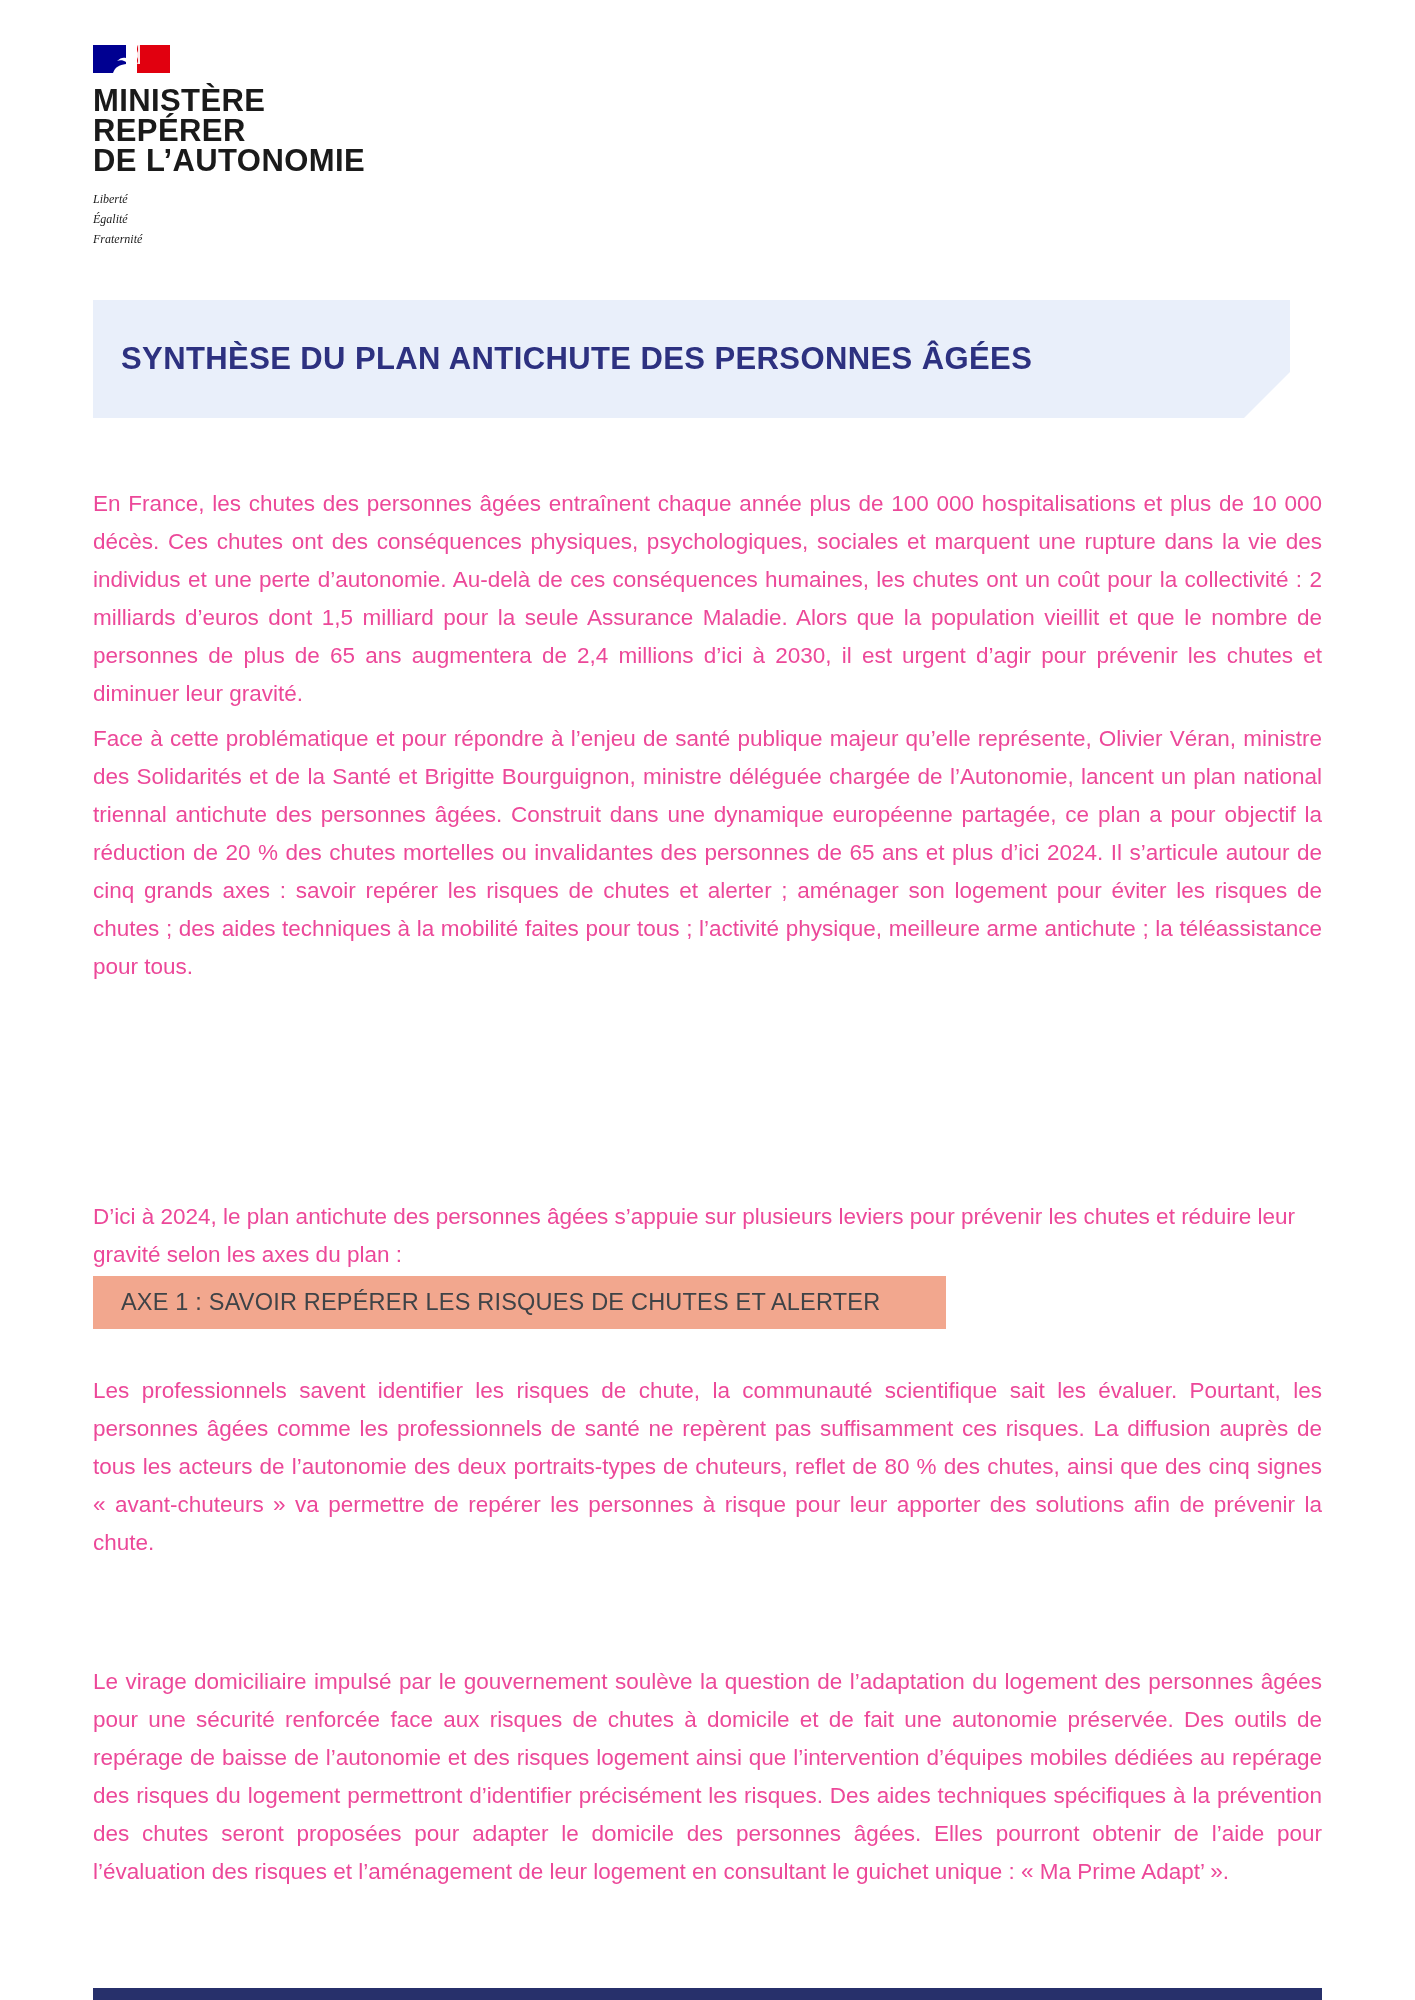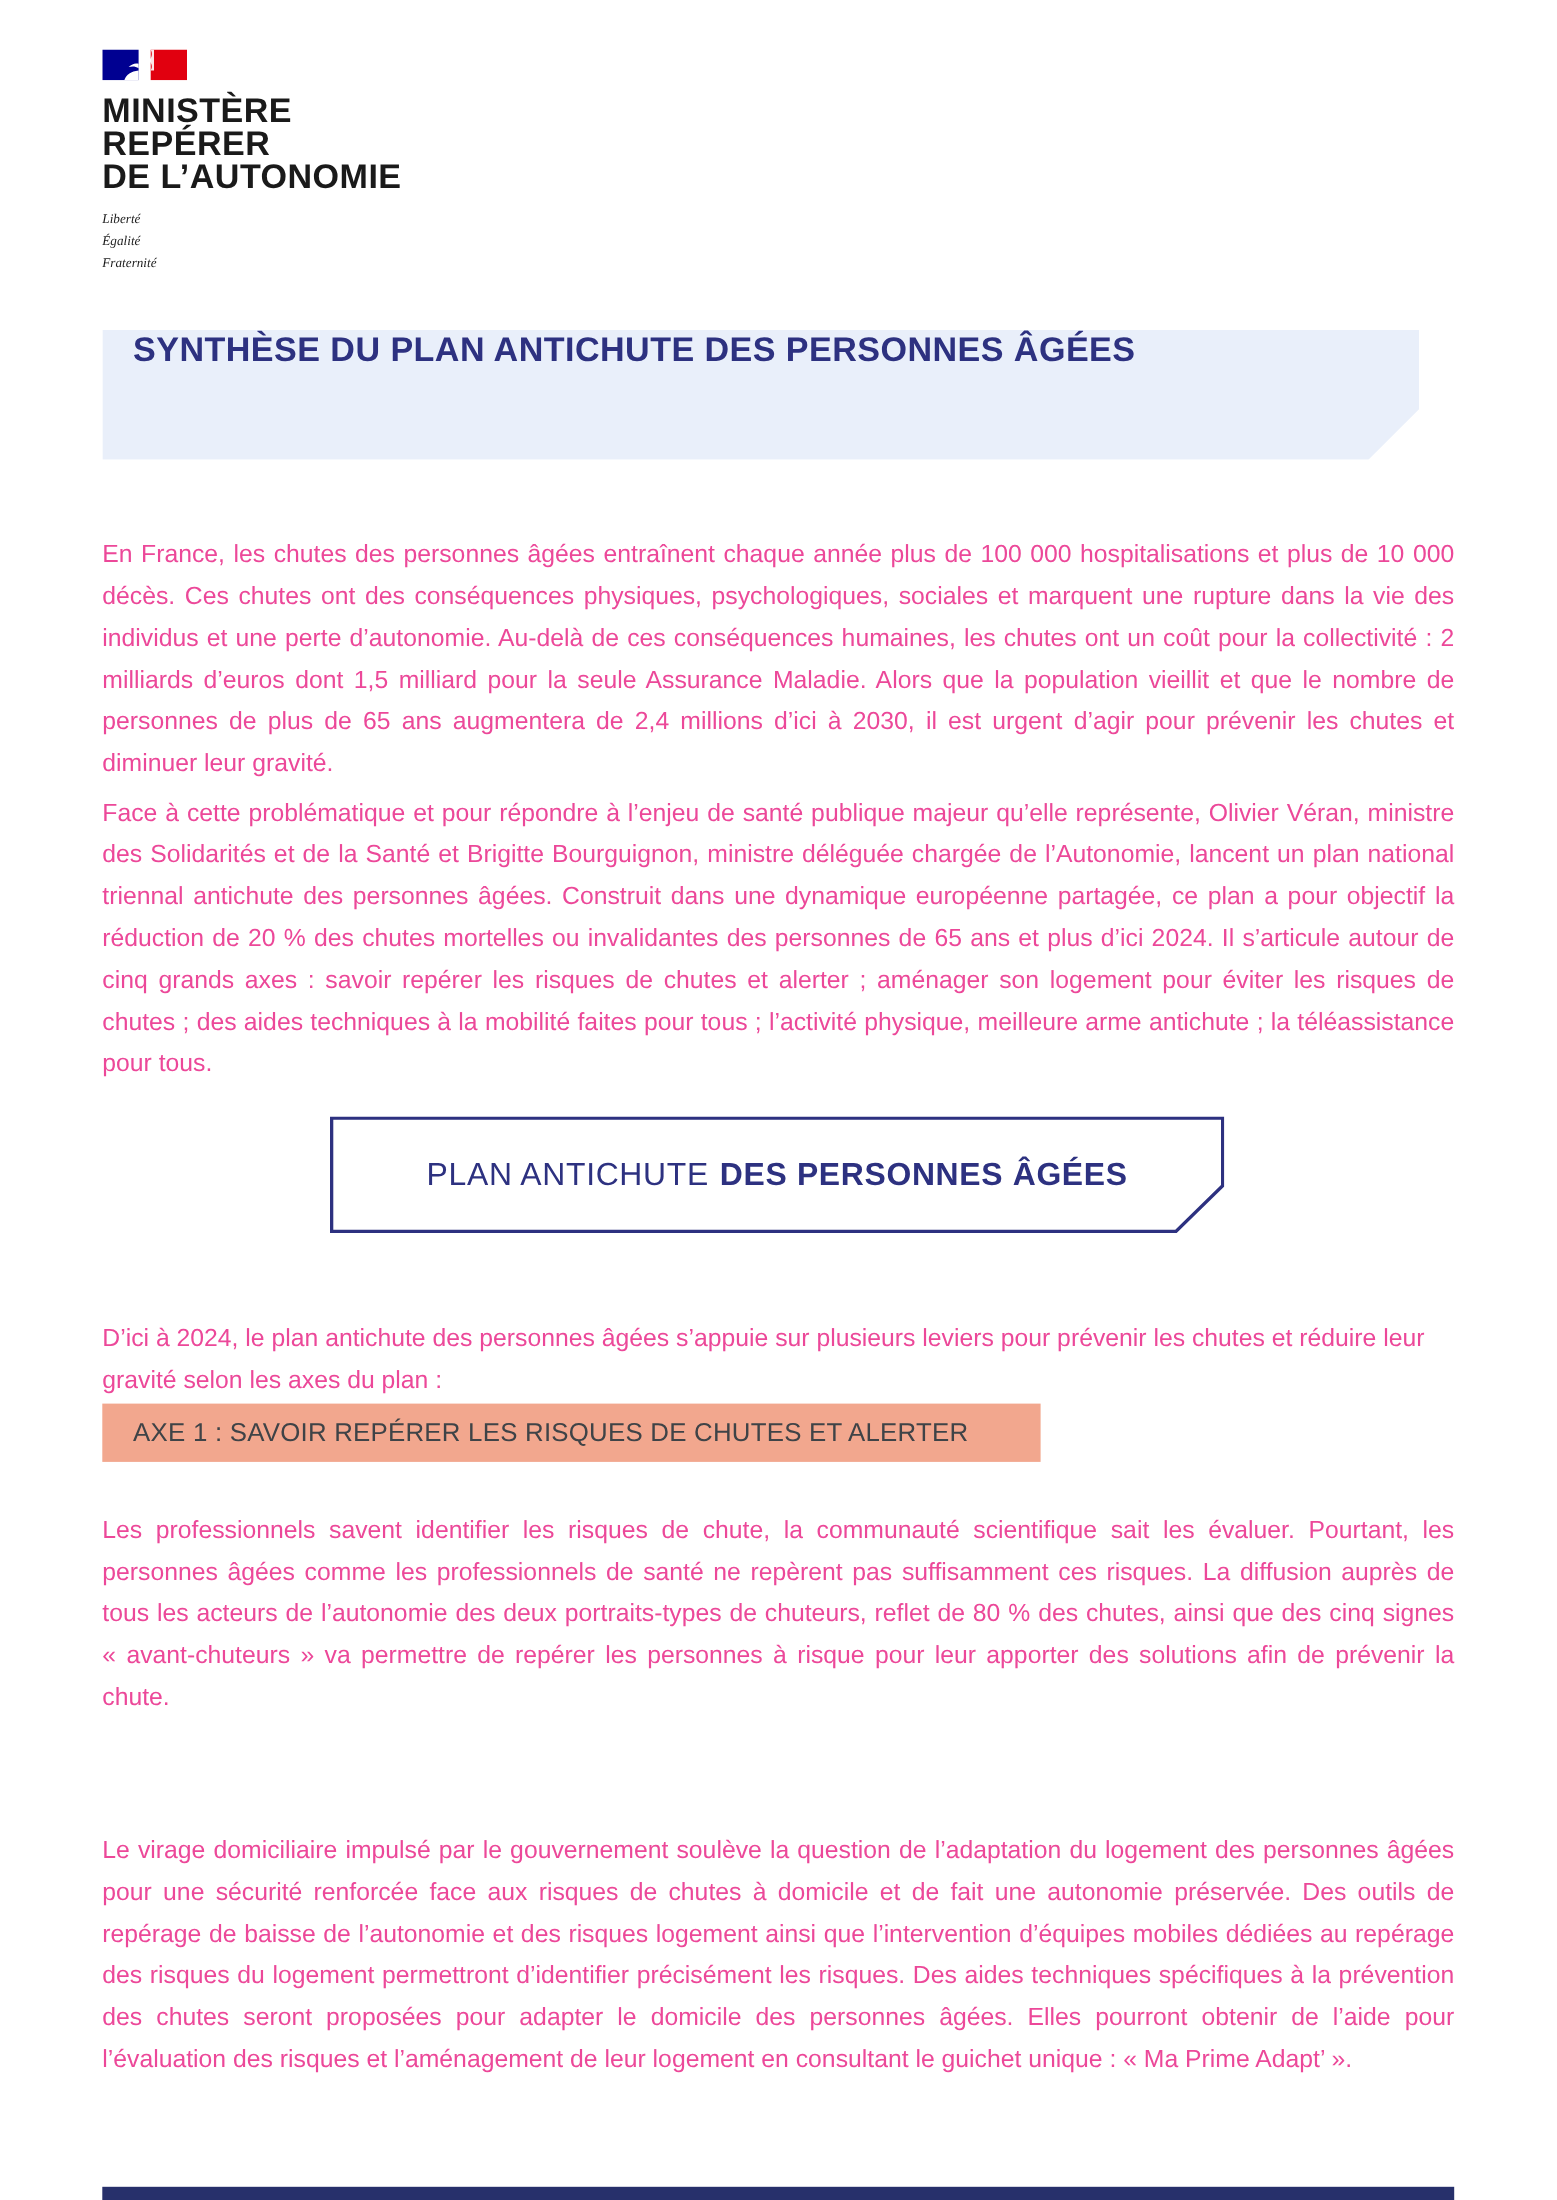--- a/index.html
+++ b/index.html
@@ -14,21 +14,21 @@
   .ministry { margin-top:13px; font-weight:bold; font-size:31px; line-height:30px;
               color:#1a1a1a; letter-spacing:0.4px; }
   .motto { margin-top:13px; font-family:"Liberation Serif", serif; font-style:italic;
            font-size:12px; line-height:20px; color:#1a1a1a; }
 
   
   .banner {
     position:absolute; left:93px; top:300px; width:1197px; height:118px;
     background:#e9effa;
     clip-path: polygon(0 0, 100% 0, 100% calc(100% - 46px), calc(100% - 46px) 100%, 0 100%);
-    display:flex; align-items:flex-start; padding-left:28px; box-sizing:border-box;
+    display:flex; align-items:center; padding-left:28px; box-sizing:border-box;
   }
   .banner-title { font-size:31px; font-weight:bold; color:#2d3180; letter-spacing:0.4px; }
 
   
   .body-text {
     position:absolute; left:93px; width:1229px;
     font-size:22.5px; line-height:38px; color:#ec4899; text-align:justify;
   }
   .p1 { top:462px; }
   .p2 { top:697px; }
@@ -83,29 +83,20 @@
     </div>
   </div>
 
   <div class="banner">
     <div class="banner-title">SYNTHÈSE DU PLAN ANTICHUTE DES PERSONNES ÂGÉES</div>
   </div>
 
   <p class="body-text p1">En France, les chutes des personnes âgées entraînent chaque année plus de 100 000 hospitalisations et plus de 10 000 décès. Ces chutes ont des conséquences physiques, psychologiques, sociales et marquent une rupture dans la vie des individus et une perte d’autonomie. Au-delà de ces conséquences humaines, les chutes ont un coût pour la collectivité : 2 milliards d’euros dont 1,5 milliard pour la seule Assurance Maladie. Alors que la population vieillit et que le nombre de personnes de plus de 65 ans augmentera de 2,4 millions d’ici à 2030, il est urgent d’agir pour prévenir les chutes et diminuer leur gravité.</p>
   <p class="body-text p2">Face à cette problématique et pour répondre à l’enjeu de santé publique majeur qu’elle représente, Olivier Véran, ministre des Solidarités et de la Santé et Brigitte Bourguignon, ministre déléguée chargée de l’Autonomie, lancent un plan national triennal antichute des personnes âgées. Construit dans une dynamique européenne partagée, ce plan a pour objectif la réduction de 20 % des chutes mortelles ou invalidantes des personnes de 65 ans et plus d’ici 2024. Il s’articule autour de cinq grands axes : savoir repérer les risques de chutes et alerter ; aménager son logement pour éviter les risques de chutes ; des aides techniques à la mobilité faites pour tous ; l’activité physique, meilleure arme antichute ; la téléassistance pour tous.</p>
 
-  <div class="plan-box">
-    <svg width="813" height="106" viewBox="0 0 813 106" aria-hidden="true">
-      <polygon points="1.5,1.5 811.5,1.5 811.5,63 769,104.5 1.5,104.5" fill="#ffffff" stroke="#2d3180" stroke-width="3"></polygon>
-    </svg>
-    <div class="plan-box-title">
-      <span>PLAN ANTICHUTE</span>
-      <span class="bold">DES PERSONNES ÂGÉES</span>
-    </div>
-  </div>
 
   <p class="body-text lead">D’ici à 2024, le plan antichute des personnes âgées s’appuie sur plusieurs leviers pour prévenir les chutes et réduire leur gravité selon les axes du plan :</p>
 
   <div class="axe-bar axe1-bar">
     <div class="axe-label">AXE 1 : SAVOIR REPÉRER LES RISQUES DE CHUTES ET ALERTER</div>
   </div>
   <p class="body-text axe1-text">Les professionnels savent identifier les risques de chute, la communauté scientifique sait les évaluer. Pourtant, les personnes âgées comme les professionnels de santé ne repèrent pas suffisamment ces risques. La diffusion auprès de tous les acteurs de l’autonomie des deux portraits-types de chuteurs, reflet de 80 % des chutes, ainsi que des cinq signes « avant-chuteurs » va permettre de repérer les personnes à risque pour leur apporter des solutions afin de prévenir la chute.</p>
 
   <p class="body-text axe2-text">Le virage domiciliaire impulsé par le gouvernement soulève la question de l’adaptation du logement des personnes âgées pour une sécurité renforcée face aux risques de chutes à domicile et de fait une autonomie préservée. Des outils de repérage de baisse de l’autonomie et des risques logement ainsi que l’intervention d’équipes mobiles dédiées au repérage des risques du logement permettront d’identifier précisément les risques. Des aides techniques spécifiques à la prévention des chutes seront proposées pour adapter le domicile des personnes âgées. Elles pourront obtenir de l’aide pour l’évaluation des risques et l’aménagement de leur logement en consultant le guichet unique : « Ma Prime Adapt’ ».</p>
 

